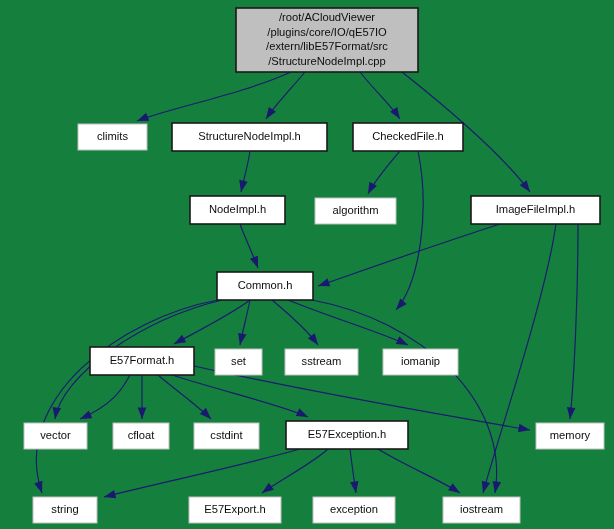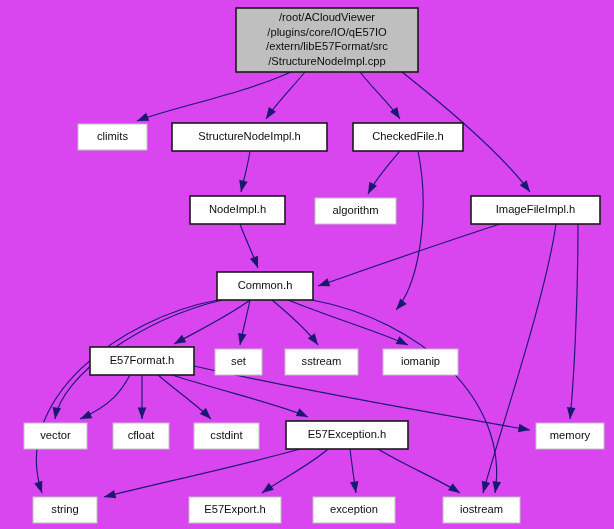--- a/index.html
+++ b/index.html
@@ -4,21 +4,21 @@
 <style>
   html, body {
     margin: 0;
     padding: 0;
     background: #ffffff;
   }
   #graph-root {
     position: relative;
     width: 614px;
     height: 529px;
-    background: #d946ef;
+    background: #15803d;
     font-family: "Liberation Sans", sans-serif;
     overflow: hidden;
   }
   svg#graph-canvas {
     position: absolute;
     top: 0;
     left: 0;
     width: 614px;
     height: 529px;
   }

